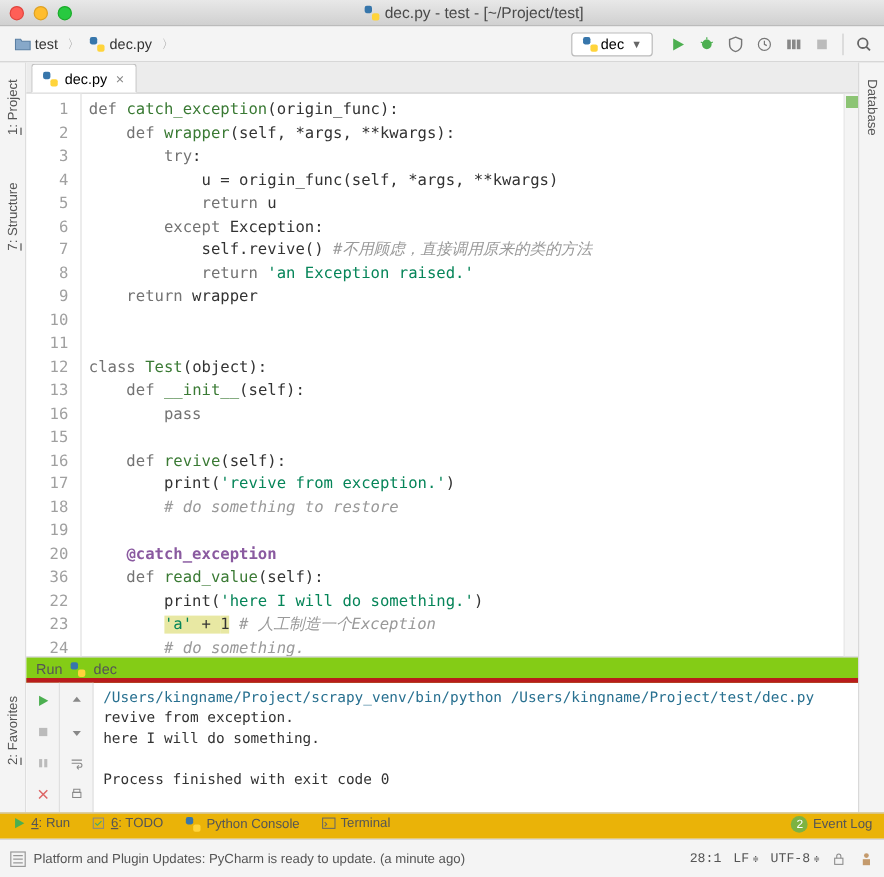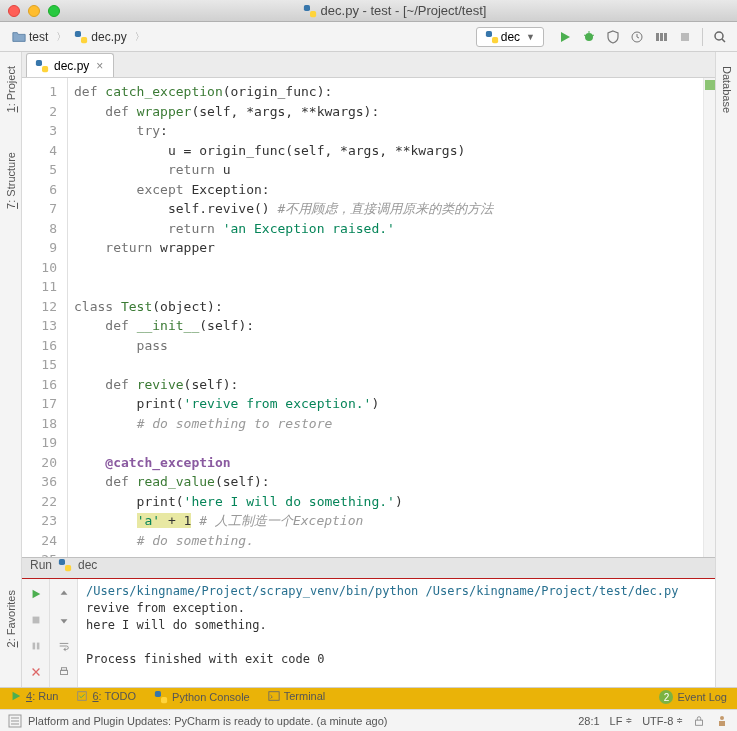--- a/index.html
+++ b/index.html
@@ -48,36 +48,36 @@
 .fn { color: #3a7a34; }
 .str { color: #068559; }
 .cmt { color: #999; font-style: italic; }
 .dec { color: #8a5aa0; font-weight: bold; }
 .hl { background: #e8e8a3; }
 
 .right-tool-strip { width: 22px; background: #f4f4f4; border-left: 1px solid #d9d9d9; display: flex; flex-direction: column; align-items: center; padding-top: 6px; }
 .rts-item { writing-mode: vertical-rl; font-size: 11px; color: #555; padding: 8px 2px; cursor: pointer; display: flex; align-items: center; gap: 4px; }
 
 .run-panel { height: 130px; border-top: 1px solid #c0c0c0; background: #fff; display: flex; flex-direction: column; }
-.run-header { height: 22px; background: #e5e5e5; border-bottom: 1px solid #b91c1c; display: flex; align-items: flex-start; padding: 0 8px; gap: 6px; font-size: 12px; color: #555; }
+.run-header { height: 22px; background: #84cc16; border-bottom: 4px solid #b91c1c; display: flex; align-items: flex-end; padding: 0 8px; gap: 6px; font-size: 12px; color: #555; }
 .run-body { flex: 1; display: flex; }
 .run-controls { width: 28px; background: #f4f4f4; border-right: 1px solid #e0e0e0; display: flex; flex-direction: column; align-items: center; padding: 4px 0; gap: 4px; }
 .rc-btn { width: 22px; height: 22px; display: flex; align-items: center; justify-content: center; cursor: pointer; border-radius: 3px; }
 .run-controls2 { width: 28px; background: #f4f4f4; border-right: 1px solid #e0e0e0; display: flex; flex-direction: column; align-items: center; padding: 4px 0; gap: 4px; }
 .console-out { flex: 1; font-family: Menlo, Monaco, monospace; font-size: 12px; padding: 4px 8px; line-height: 17px; white-space: pre-wrap; color: #333; overflow: hidden; }
 .console-line.path { color: #287090; }
 
 .bottom-tool-strip { height: 22px; background: #eab308; border-top: 1px solid #d0d0d0; display: flex; align-items: flex-start; padding: 0 2px; gap: 2px; font-size: 11px; color: #555; }
 .bts-item { display: flex; align-items: center; gap: 4px; padding: 2px 8px; cursor: pointer; }
 .bts-right { margin-left: auto; display: flex; align-items: center; gap: 4px; }
 .event-badge { background: #7cb342; color: #fff; border-radius: 50%; width: 14px; height: 14px; display: inline-flex; align-items: center; justify-content: center; font-size: 10px; }
 
-.statusbar { height: 22px; background: #f4f4f4; border-top: 1px solid #d8d8d8; display: flex; align-items: center; padding: 0 8px; gap: 10px; font-size: 11px; color: #555; }
+.statusbar { height: 32px; background: #f4f4f4; border-top: 1px solid #d8d8d8; display: flex; align-items: center; padding: 0 8px; gap: 10px; font-size: 11px; color: #555; }
 .statusbar .msg { flex: 1; display: flex; align-items: center; gap: 6px; }
-.status-right { display: flex; align-items: center; gap: 10px; }
+.status-right { display: flex; align-items: center; gap: 10px; font-family: Liberation Mono, monospace; }
 .sr-item { display: flex; align-items: center; gap: 2px; }
 
 .py-svg { width: 14px; height: 14px; }
 .marker-strip { width: 12px; background: #f4f4f4; border-left: 1px solid #e8e8e8; position: relative; }
 .marker-top { position: absolute; top: 2px; left: 1px; width: 10px; height: 10px; background: #8cc474; }
 
 .underline { text-decoration: underline; }
 </style>
 </head>
 <body>

